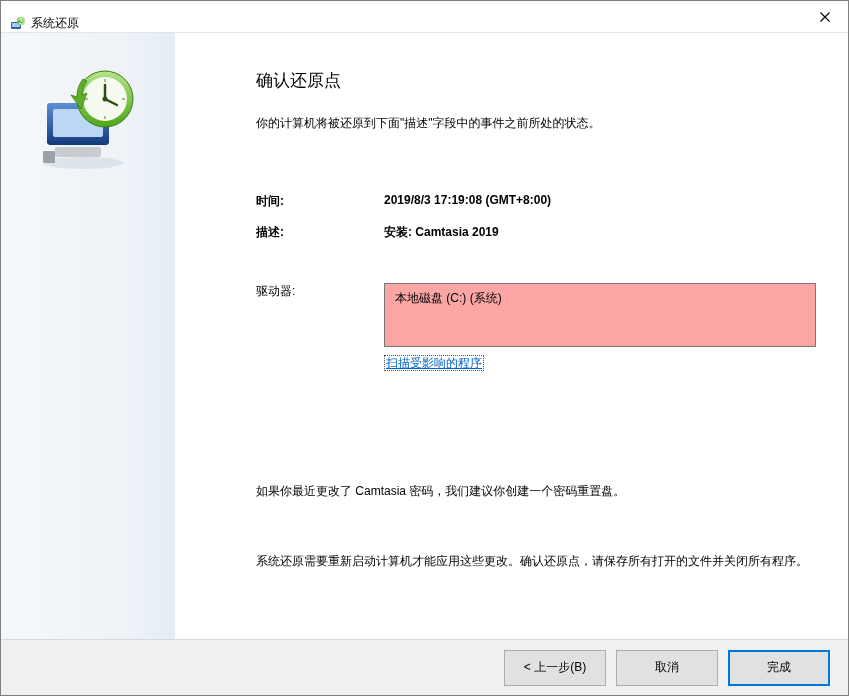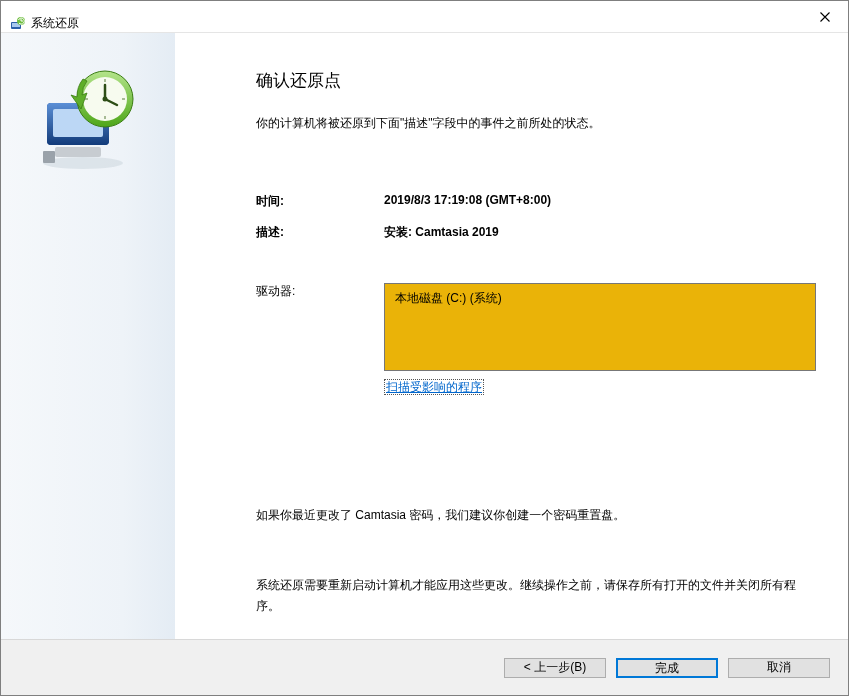--- a/index.html
+++ b/index.html
@@ -93,23 +93,23 @@
     }
     .field-value { flex: 1; }
     .drives-row {
       display: flex;
       margin-top: 42px;
       font-size: 12px;
     }
     .drives-box {
       flex: 1;
       border: 1px solid #777;
-      background: #eab308;
+      background: #fca5a5;
       padding: 6px 10px;
-      height: 88px;
+      height: 64px;
       font-size: 12px;
     }
     .scan-link-wrap { margin-left: 128px; margin-top: 8px; }
     .scan-link {
       color: #0066cc;
       text-decoration: underline;
       font-size: 12px;
       cursor: pointer;
       border: 1px dotted #555;
       padding: 0 1px;
@@ -122,21 +122,21 @@
       background: #f0f0f0;
       border-top: 1px solid #d8d8d8;
       display: flex;
       align-items: center;
       justify-content: flex-end;
       padding: 0 18px;
       gap: 10px;
     }
     .btn {
       min-width: 102px;
-      height: 20px;
+      height: 36px;
       background: #e1e1e1;
       border: 1px solid #adadad;
       font-size: 12px;
       font-family: inherit;
       cursor: pointer;
       padding: 0 14px;
       color: #000;
     }
     .btn.default {
       border: 2px solid #0078d7;
@@ -220,23 +220,23 @@
         <div class="drives-box">
           <div>本地磁盘 (C:) (系统)</div>
         </div>
       </div>
 
       <div class="scan-link-wrap">
         <a class="scan-link">扫描受影响的程序</a>
       </div>
 
       <p class="note1">如果你最近更改了 Camtasia 密码，我们建议你创建一个密码重置盘。</p>
-      <p class="note2">系统还原需要重新启动计算机才能应用这些更改。继续操作之前，请保存所有打开的文件并关闭所有程序。</p>
+      <p class="note2">系统还原需要重新启动计算机才能应用这些更改。确认还原点，请保存所有打开的文件并关闭所有程序。</p>
     </div>
   </div>
 
   <div class="footer">
     <button class="btn">&lt; 上一步(B)</button>
+    <button class="btn">取消</button>
     <button class="btn default">完成</button>
-    <button class="btn">取消</button>
   </div>
 
 </div>
 
 </body></html>

